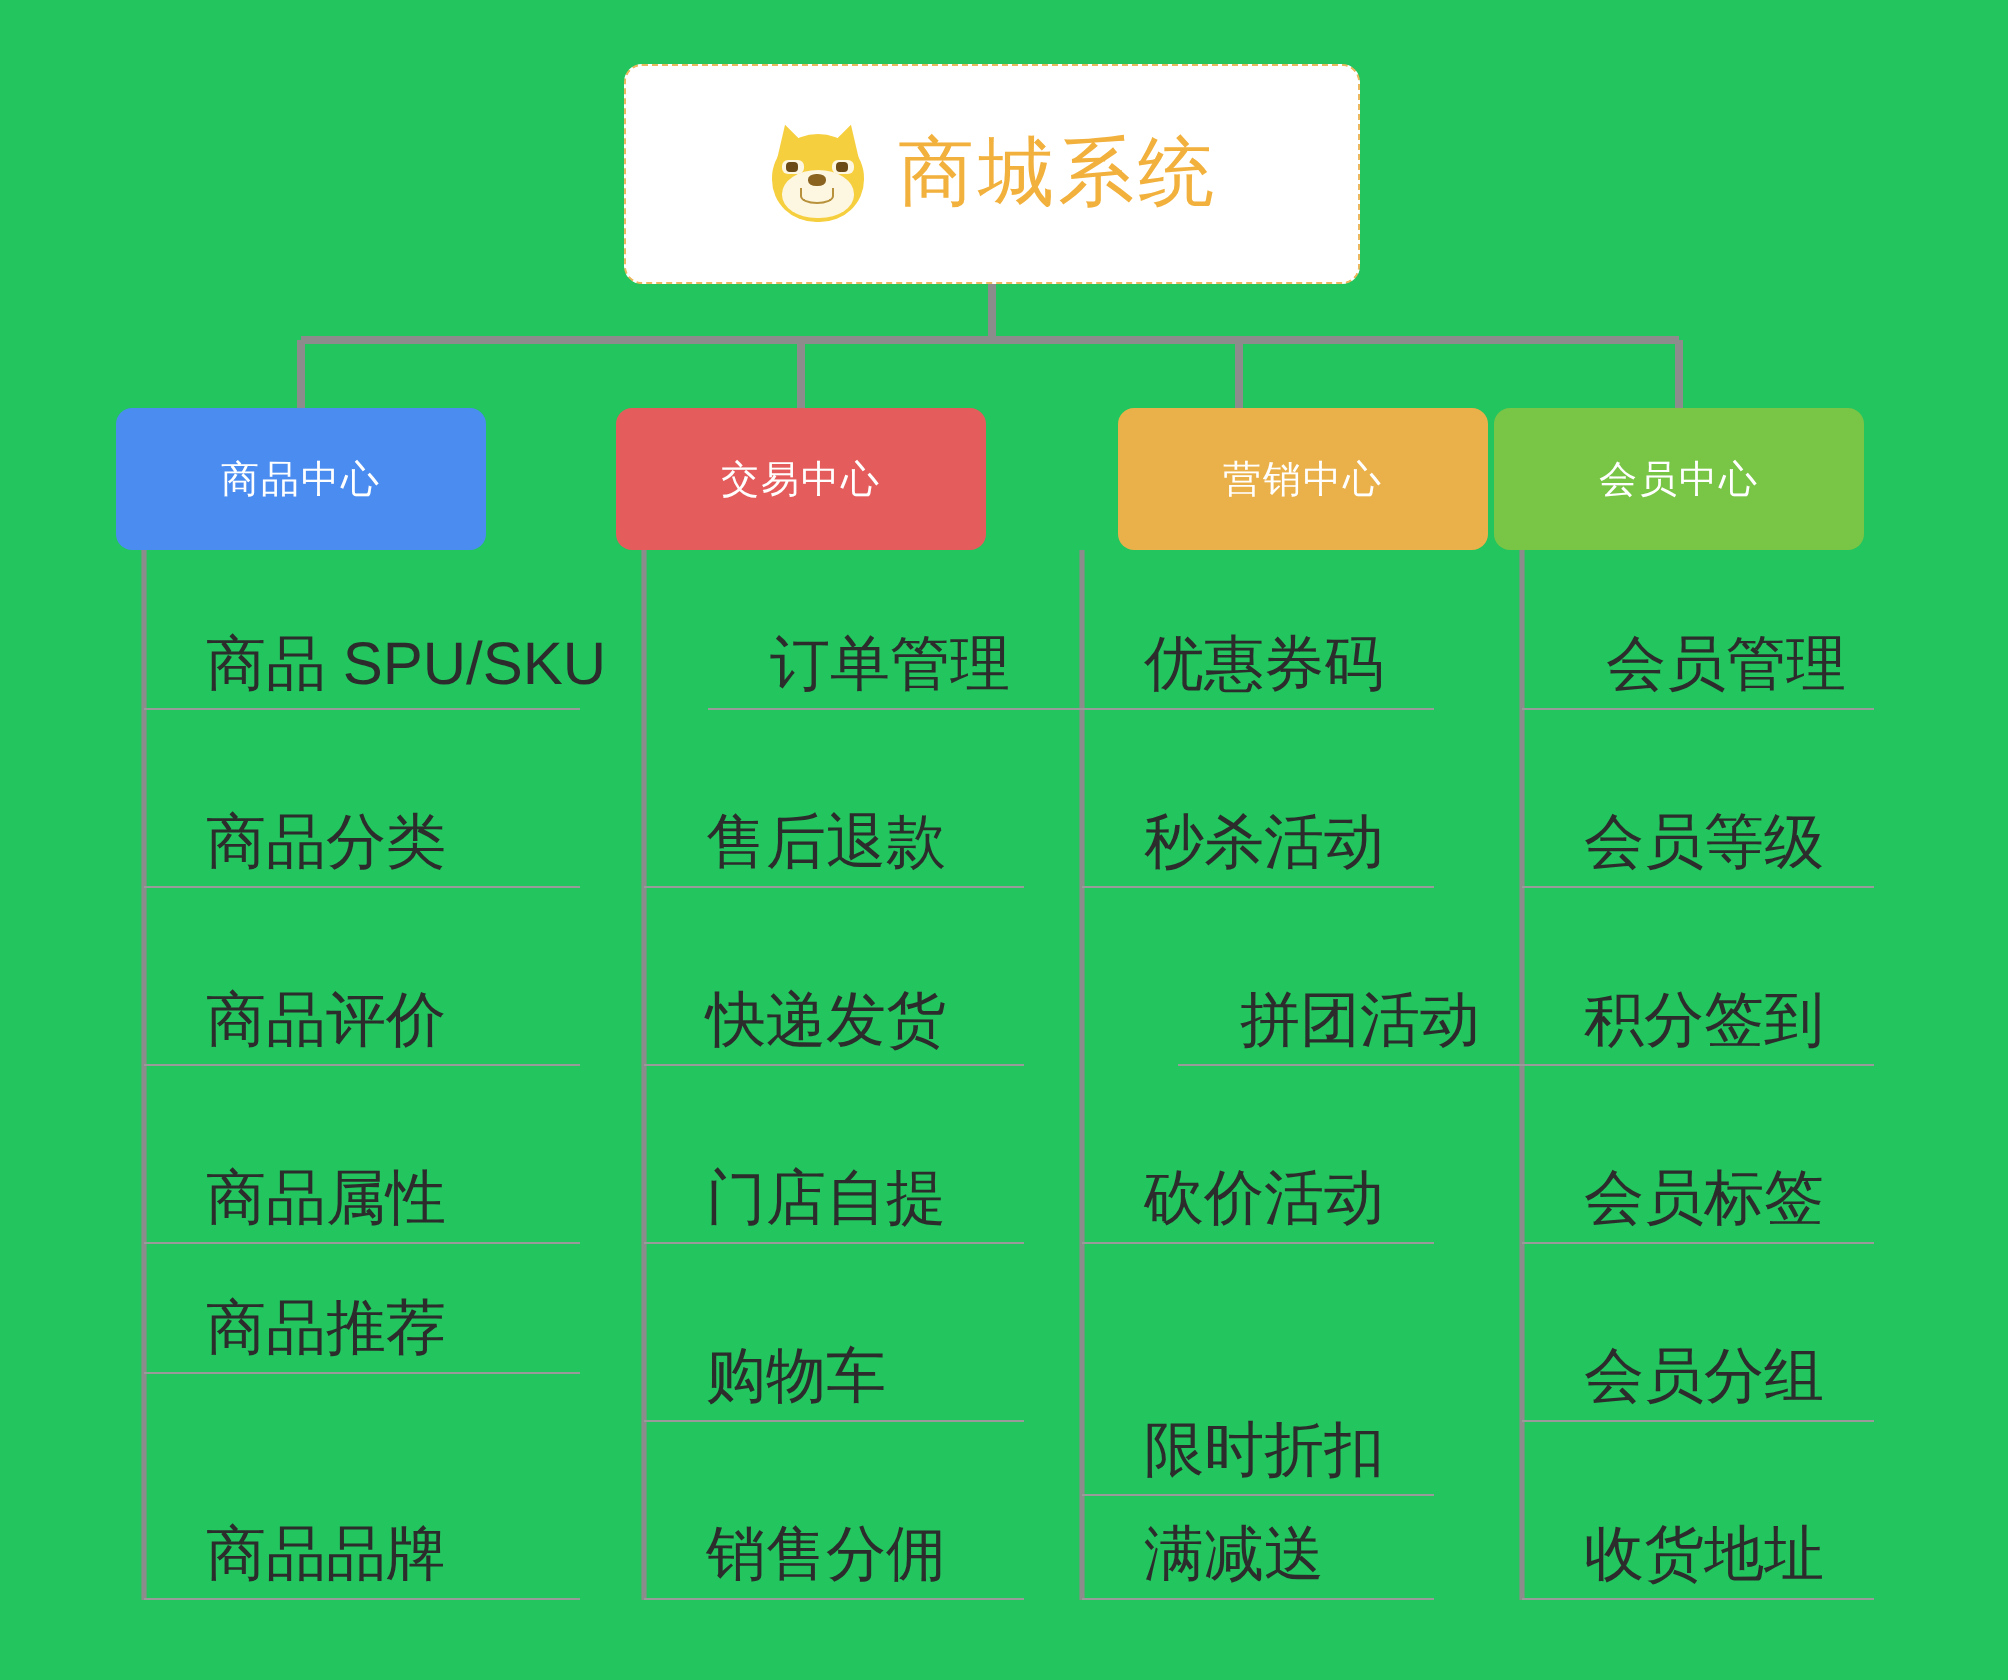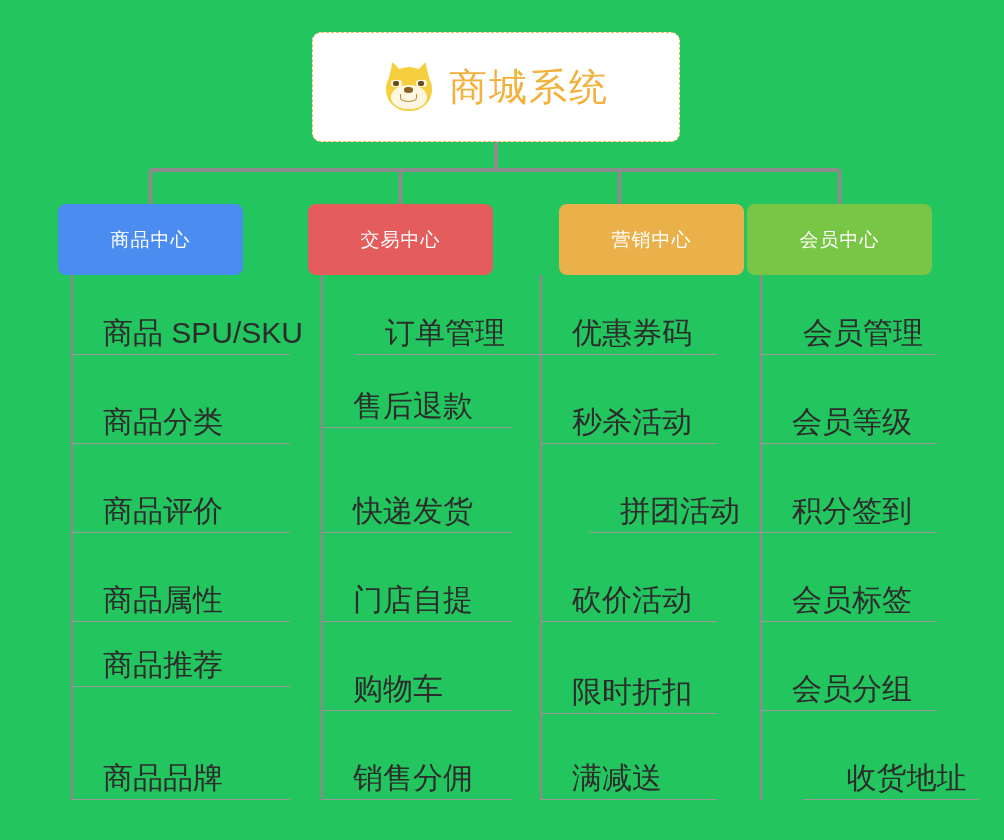--- a/index.html
+++ b/index.html
@@ -203,21 +203,21 @@
       </div>
       <div class="leaf" style="left: 72px; width: 218px; top: 754px;">
         <span class="leaf-label">商品品牌</span>
       </div>
       <div class="cat-header" style="left: 308px; top: 204px; background: rgb(229, 92, 92);">
         <span>交易中心</span>
       </div>
       <div class="leaf" style="left: 322px; width: 190px; top: 309px; margin-left: 32px;">
         <span class="leaf-label">订单管理</span>
       </div>
-      <div class="leaf" style="left: 322px; width: 190px; top: 382px;">
+      <div class="leaf" style="left: 322px; width: 190px; top: 398px;">
         <span class="leaf-label">售后退款</span>
       </div>
       <div class="leaf" style="left: 322px; width: 190px; top: 487px;">
         <span class="leaf-label">快递发货</span>
       </div>
       <div class="leaf" style="left: 322px; width: 190px; top: 576px;">
         <span class="leaf-label">门店自提</span>
       </div>
       <div class="leaf" style="left: 322px; width: 190px; top: 665px;">
         <span class="leaf-label">购物车</span>
@@ -233,21 +233,21 @@
       </div>
       <div class="leaf" style="left: 541px; width: 176px; top: 398px;">
         <span class="leaf-label">秒杀活动</span>
       </div>
       <div class="leaf" style="left: 541px; width: 176px; top: 487px; margin-left: 48px;">
         <span class="leaf-label">拼团活动</span>
       </div>
       <div class="leaf" style="left: 541px; width: 176px; top: 576px;">
         <span class="leaf-label">砍价活动</span>
       </div>
-      <div class="leaf" style="left: 541px; width: 176px; top: 668px;">
+      <div class="leaf" style="left: 541px; width: 176px; top: 702px;">
         <span class="leaf-label">限时折扣</span>
       </div>
       <div class="leaf" style="left: 541px; width: 176px; top: 754px;">
         <span class="leaf-label">满减送</span>
       </div>
       <div class="cat-header" style="left: 747px; top: 204px; background: rgb(121, 197, 70);">
         <span>会员中心</span>
       </div>
       <div class="leaf" style="left: 761px; width: 176px; top: 309px; padding-left: 42px;">
         <span class="leaf-label">会员管理</span>
@@ -257,18 +257,18 @@
       </div>
       <div class="leaf" style="left: 761px; width: 176px; top: 487px;">
         <span class="leaf-label">积分签到</span>
       </div>
       <div class="leaf" style="left: 761px; width: 176px; top: 576px;">
         <span class="leaf-label">会员标签</span>
       </div>
       <div class="leaf" style="left: 761px; width: 176px; top: 665px; text-align: center;">
         <span class="leaf-label">会员分组</span>
       </div>
-      <div class="leaf" style="left: 803px; width: 176px; top: 754px; justify-content: center;">
+      <div class="leaf" style="left: 761px; width: 176px; top: 754px;">
         <span class="leaf-label">收货地址</span>
       </div>
     </div>
 
 </div>
 
 </body></html>

